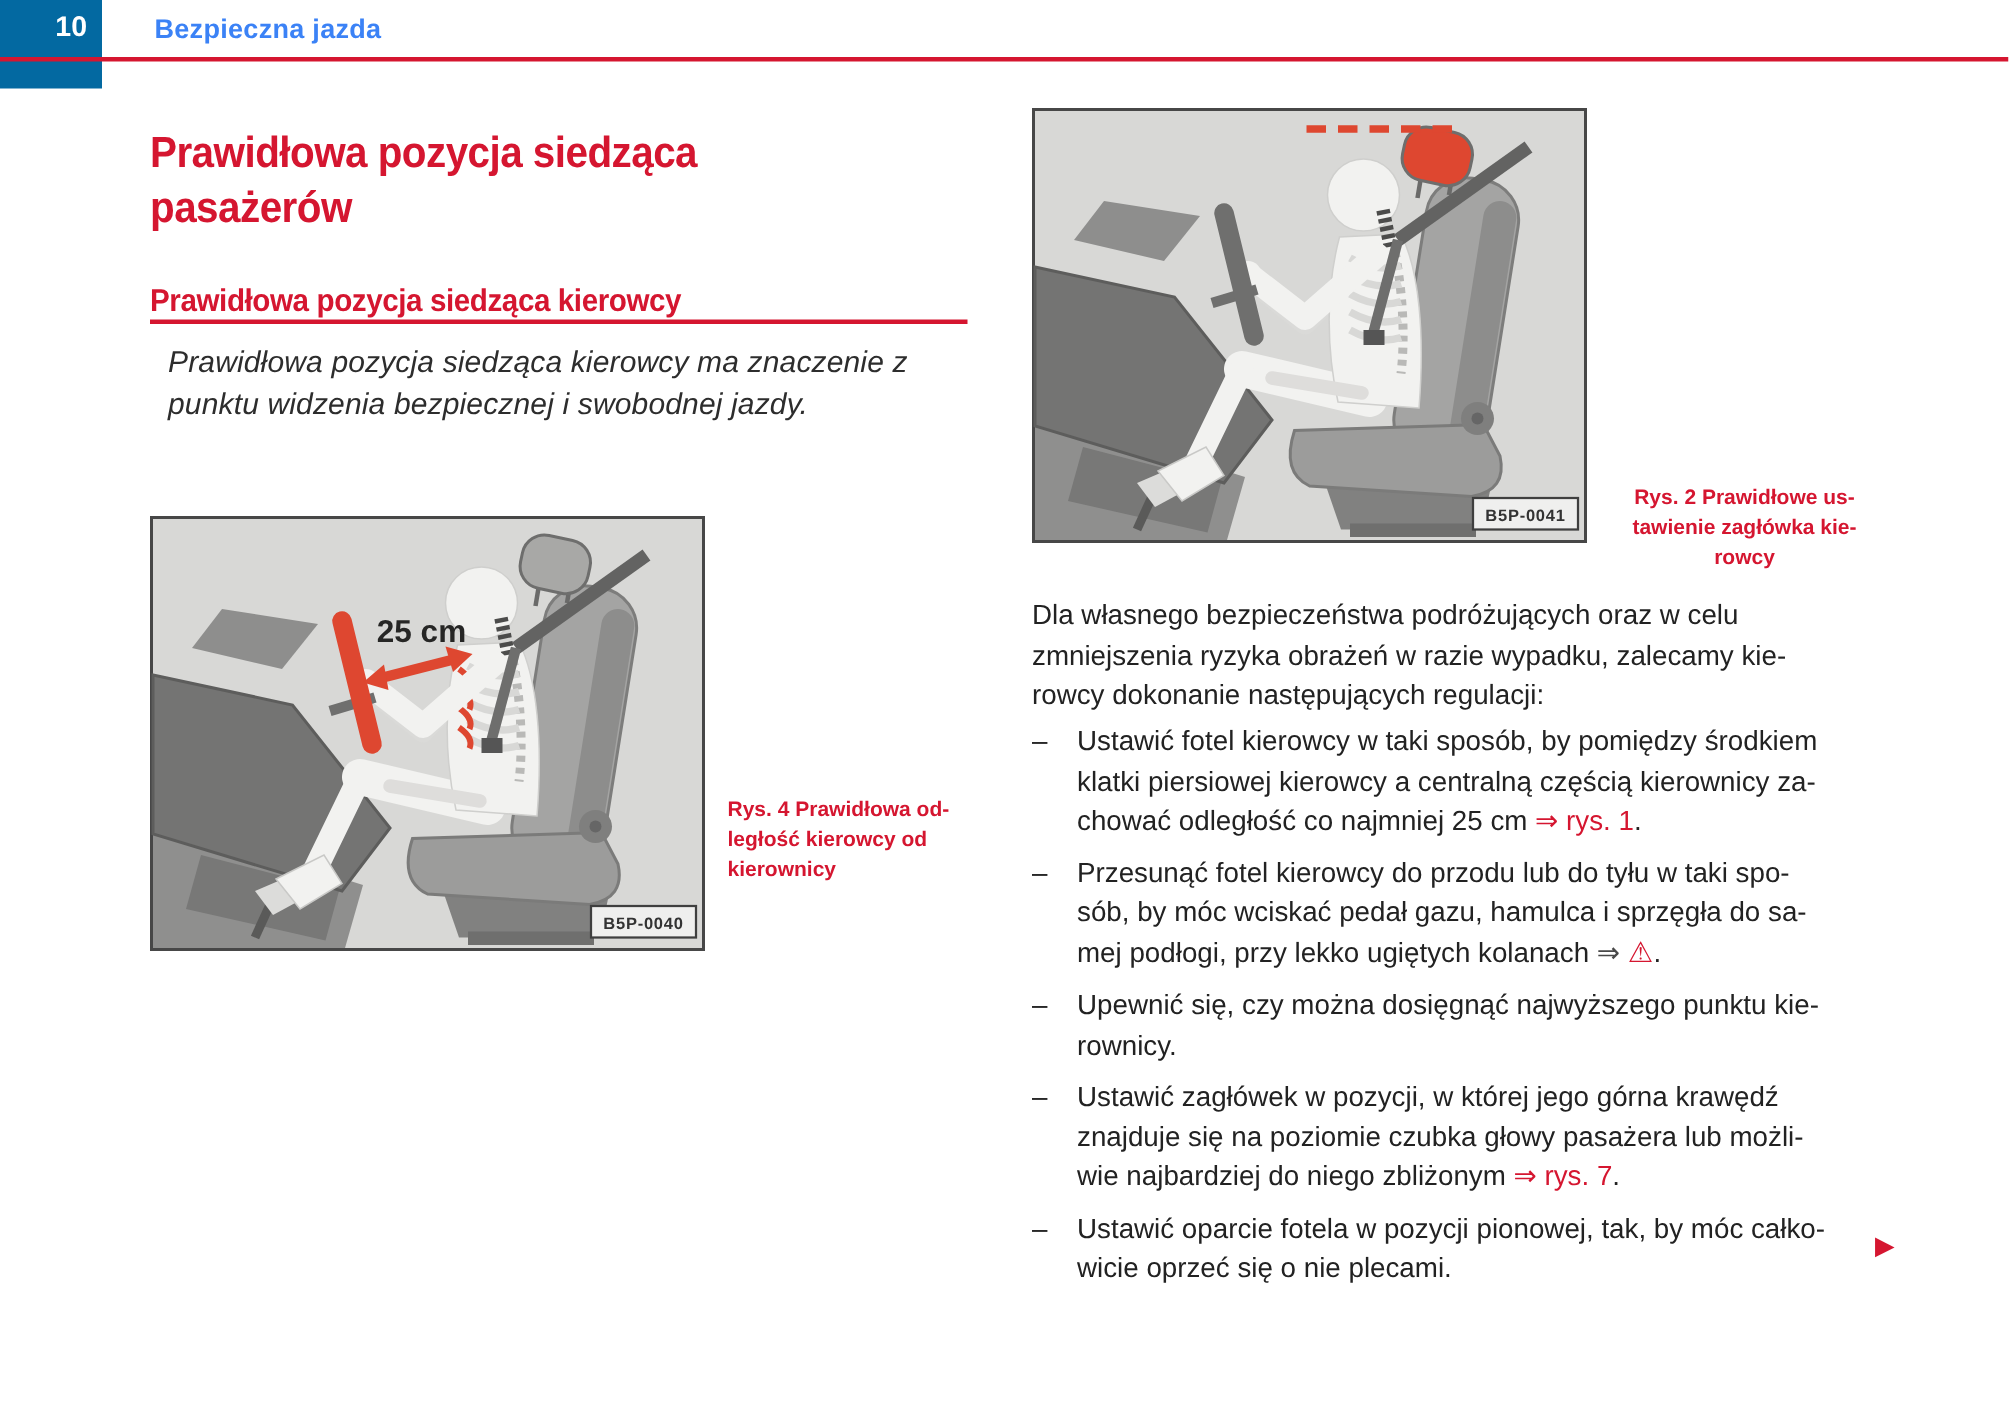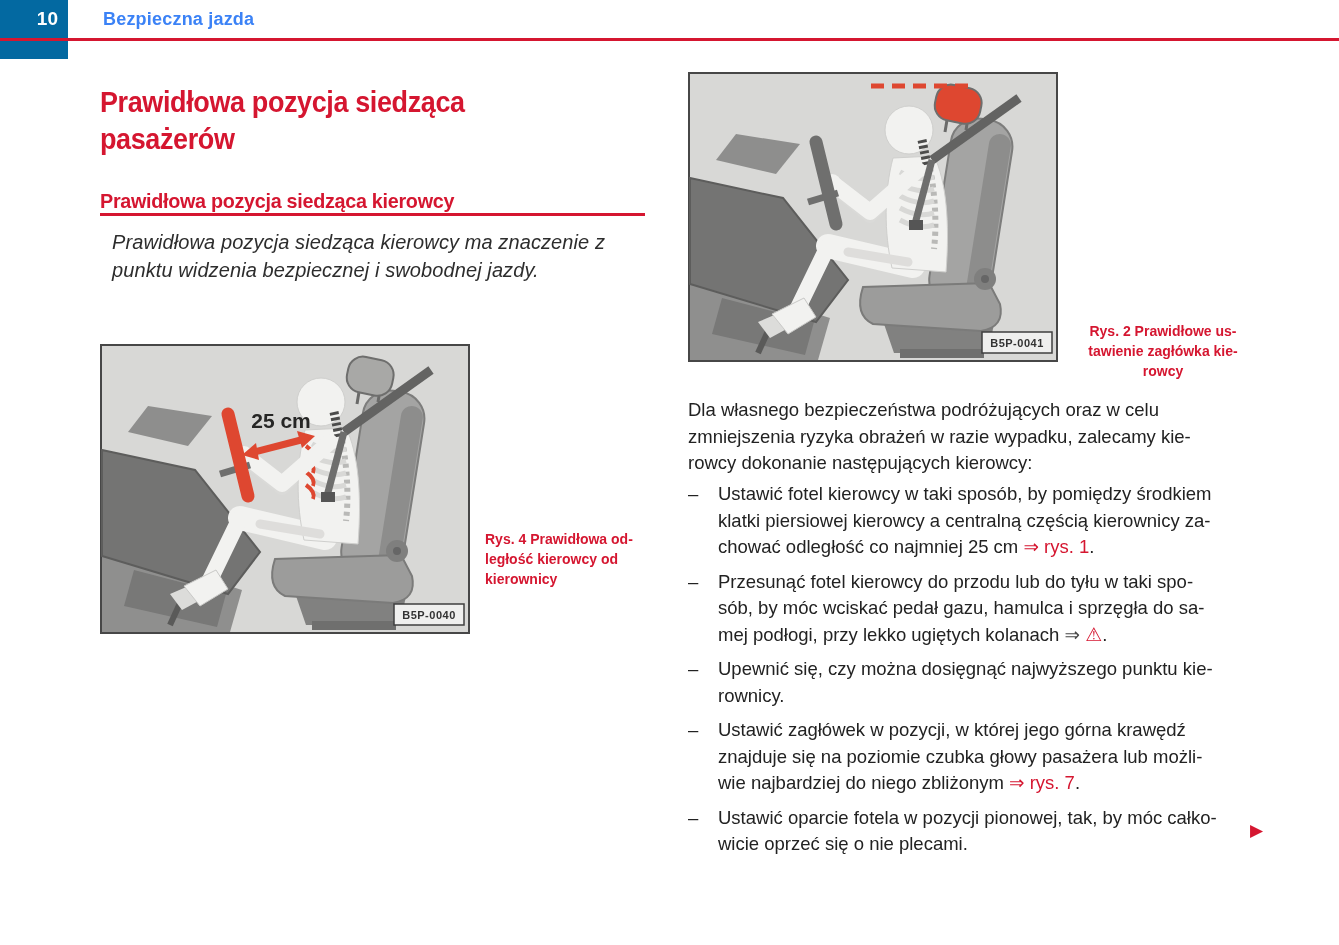--- a/index.html
+++ b/index.html
@@ -189,21 +189,21 @@
         <text x="329" y="275" text-anchor="middle" font-size="11" font-weight="bold" fill="#333" letter-spacing="0.5">B5P-0041</text>
       </g>
     </svg>
   </div>
 <div class="abs fig-caption cap2">Rys. 2  Prawidłowe us-
 tawienie zagłówka kie-
 rowcy</div>
 
 <div class="abs right-intro">Dla własnego bezpieczeństwa podróżujących oraz w celu
 zmniejszenia ryzyka obrażeń w razie wypadku, zalecamy kie-
-rowcy dokonanie następujących kierowcy:</div>
+rowcy dokonanie następujących regulacji:</div>
 <div class="abs bullets" id="bullets">
     <div class="bullet">
       <span class="dash">–</span>
       <span class="btext"><span>Ustawić fotel kierowcy w taki sposób, by pomiędzy środkiem
 klatki piersiowej kierowcy a centralną częścią kierownicy za-
 chować odległość co najmniej 25 cm</span> <span class="figref">⇒ rys. 1</span>.</span>
     </div>
     <div class="bullet">
       <span class="dash">–</span>
       <span class="btext"><span>Przesunąć fotel kierowcy do przodu lub do tyłu w taki spo-

